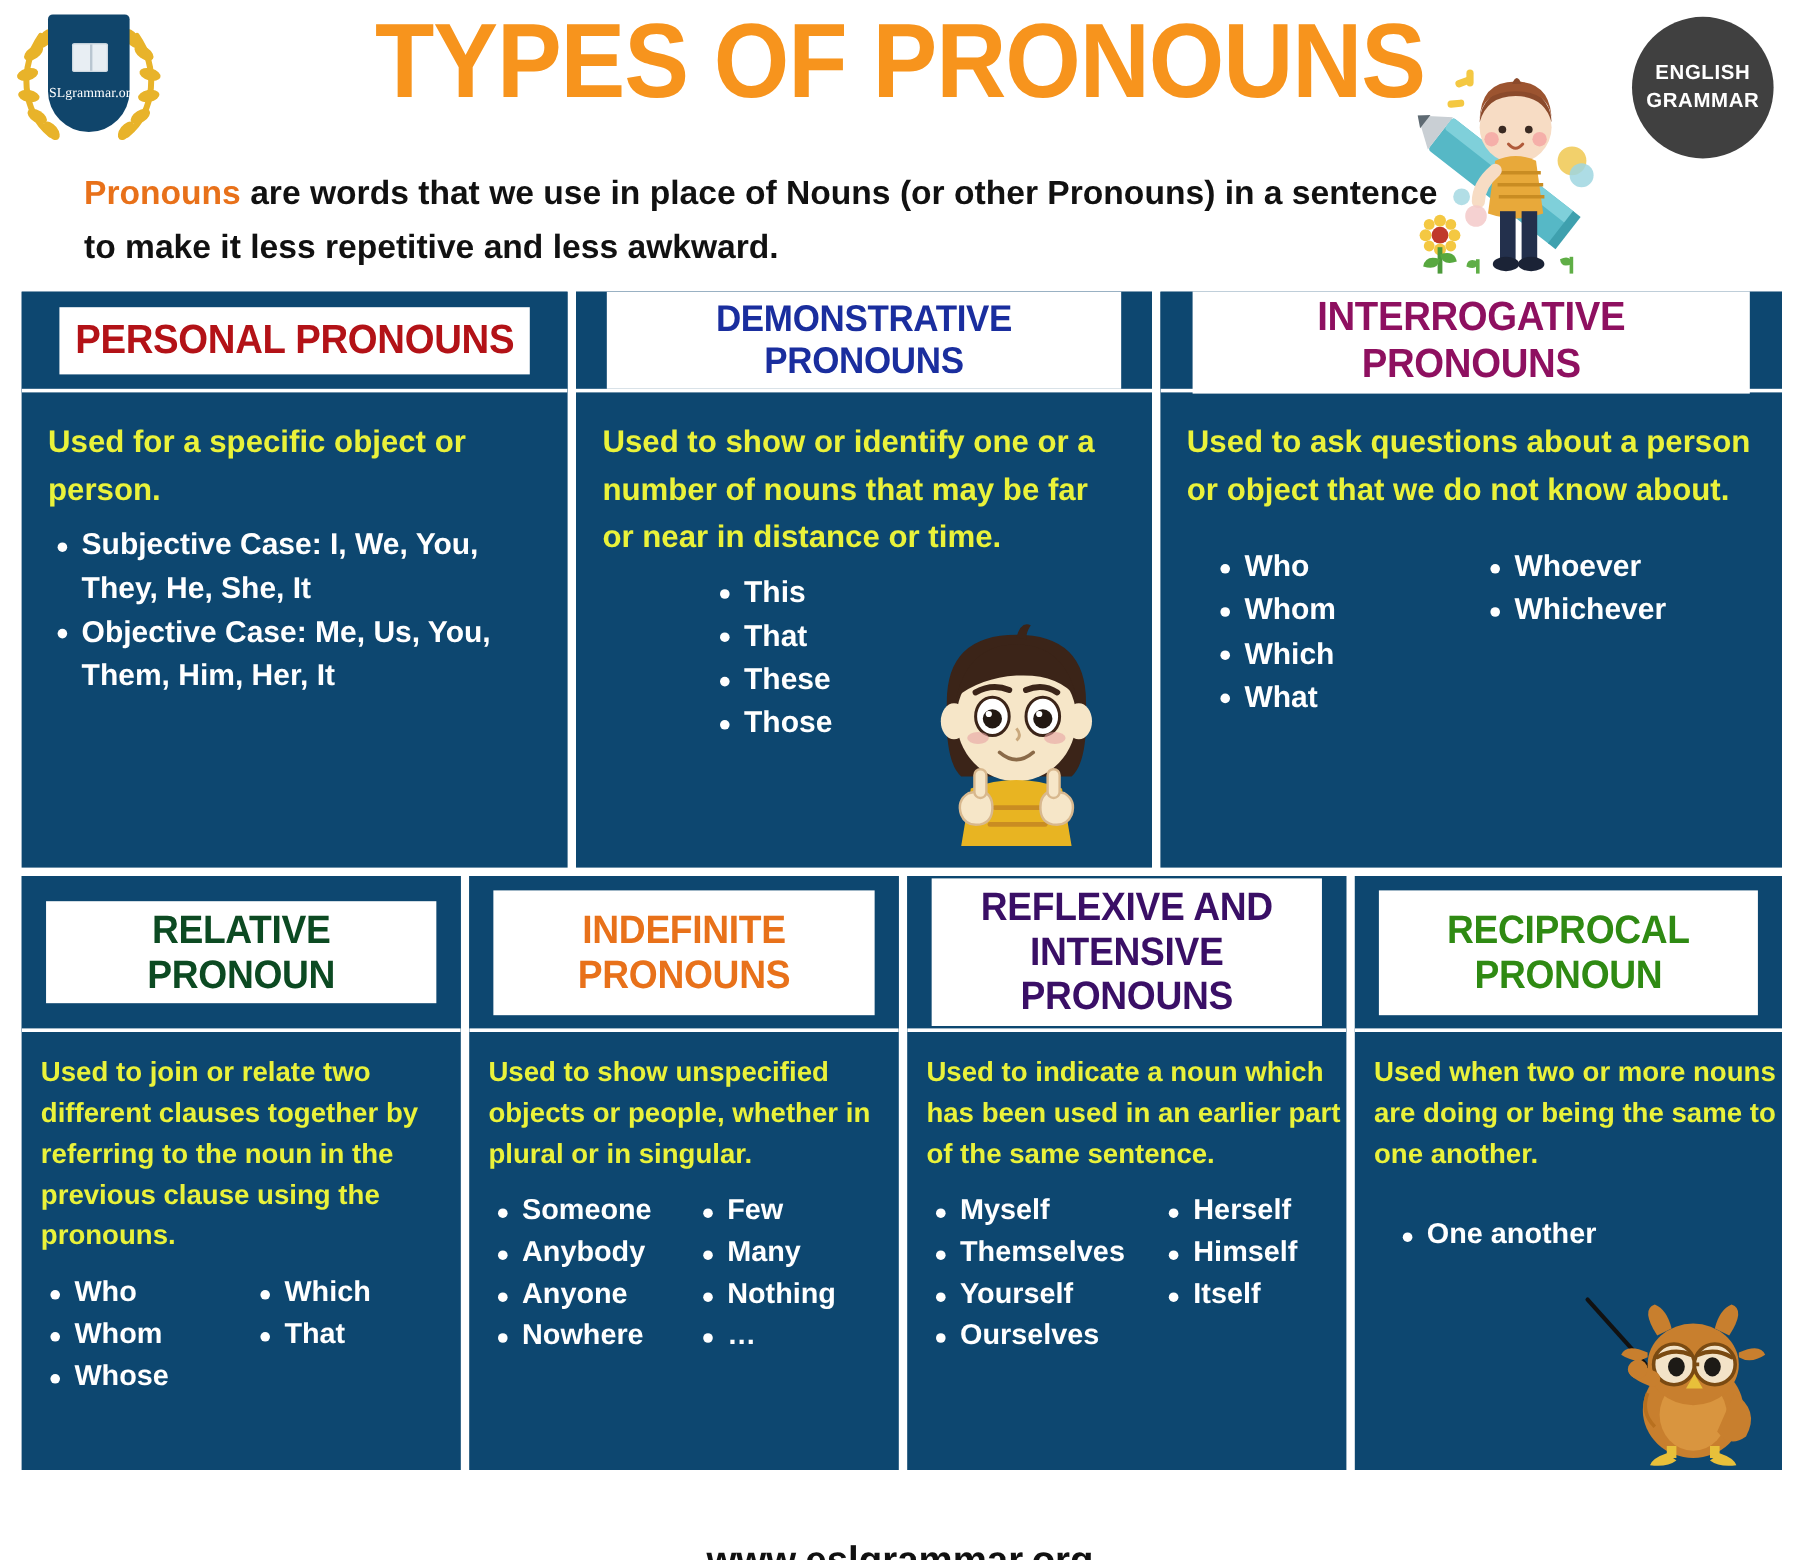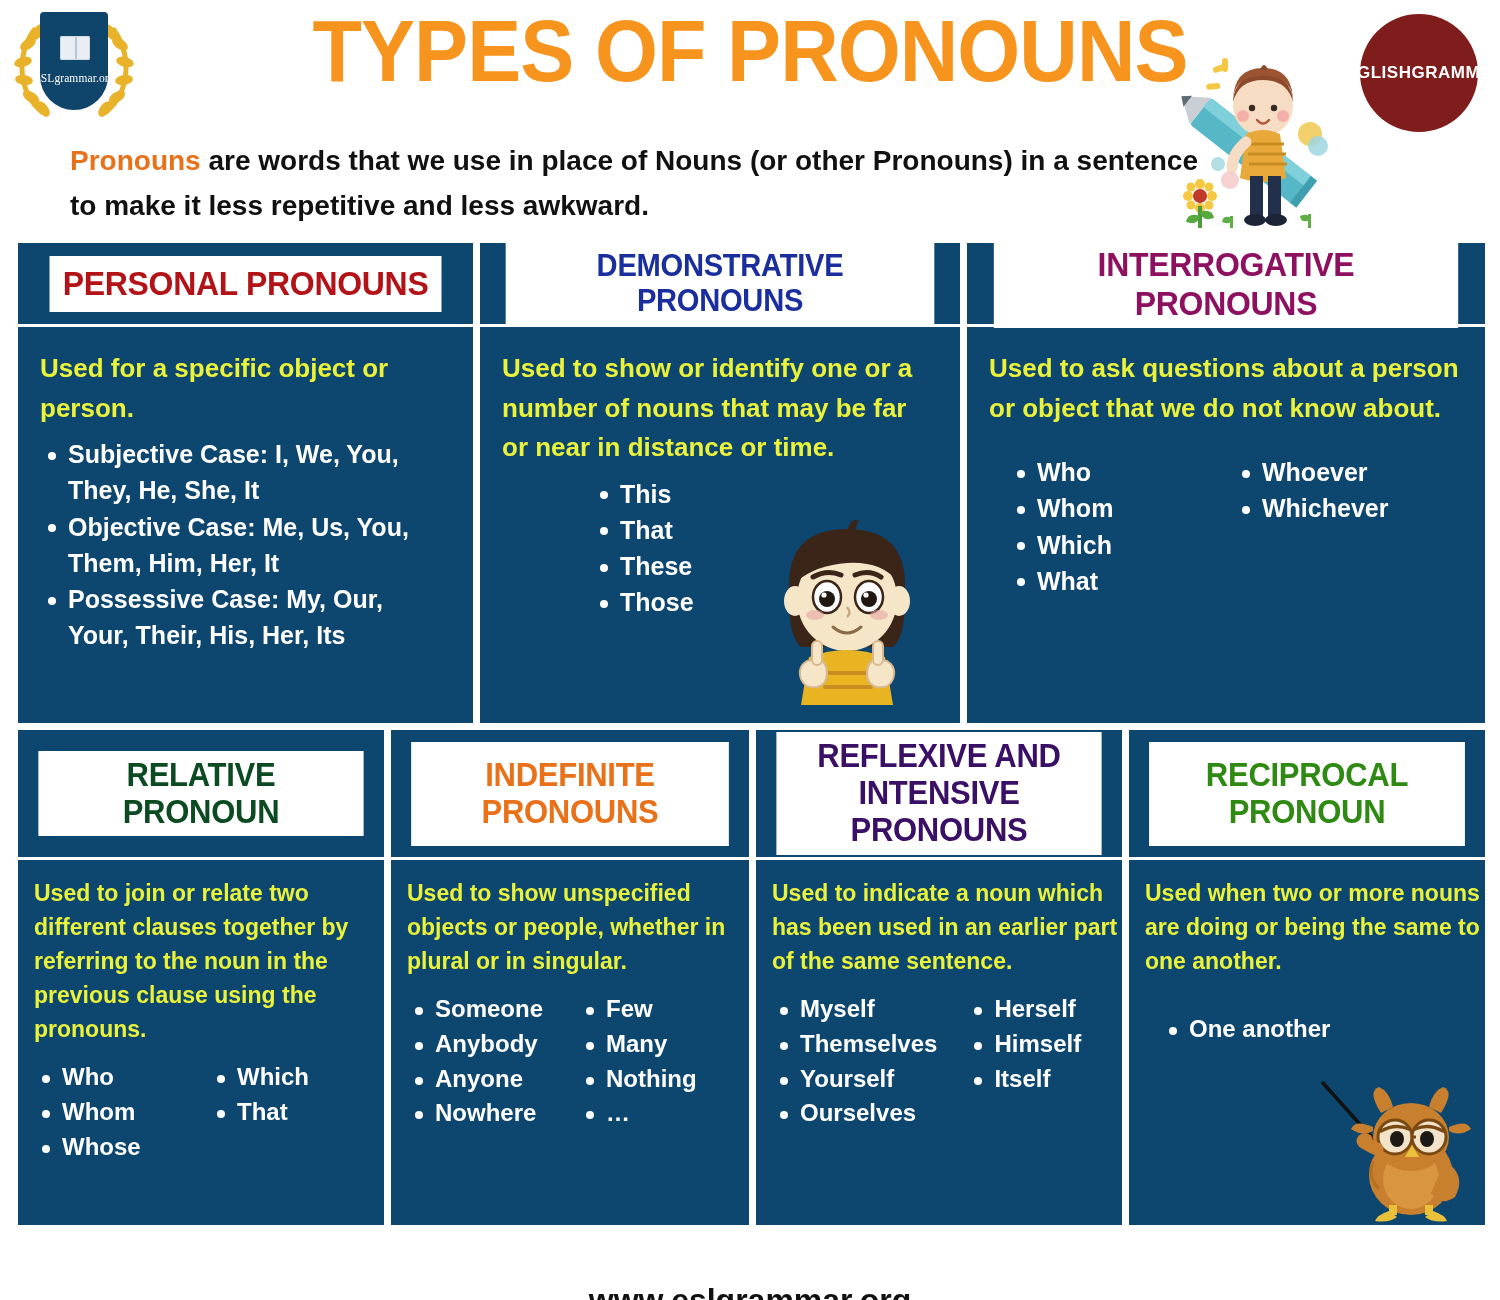--- a/index.html
+++ b/index.html
@@ -39,22 +39,22 @@
 
   .main-title {
     position:absolute; left:0; top:6px; width:1500px; text-align:center;
     color:#F7941D; font-size:88px; line-height:1.02; font-weight:bold;
     letter-spacing:-1px;
     transform: scaleX(0.92);
   }
 
   .badge-circle {
     position:absolute; right:22px; top:14px; width:118px; height:118px;
-    border-radius:50%; background:#7f1d1d;
-    display:flex; flex-direction:row; align-items:center; justify-content:center;
+    border-radius:50%; background:#404040;
+    display:flex; flex-direction:column; align-items:center; justify-content:center;
     color:#fff; font-size:17px; font-weight:bold; line-height:1.35;
     letter-spacing:.5px;
   }
 
   
   .kid-art { position:absolute; right:150px; top:40px; width:190px; height:190px; }
 
   .intro {
     position:absolute; left:70px; top:138px; width:1160px;
     font-size:28px; font-weight:bold; color:#111; line-height:1.62;
@@ -258,21 +258,20 @@
 
     <div class="card">
       <div class="card-head">
         <div class="head-plate" style="color:#B31217">PERSONAL PRONOUNS</div>
       </div>
       <div class="card-body">
         <div class="desc">Used for a specific object or person.</div>
         <ul class="plist">
           <li>Subjective Case: I, We, You, They, He, She, It</li>
           <li>Objective Case: Me, Us, You, Them, Him, Her, It</li>
-          <li>Possessive Case: My, Our, Your, Their, His, Her, Its</li>
         </ul>
       </div>
     </div>
 
     <div class="card">
       <div class="card-head">
         <div class="head-plate" style="color:#1A2E9E; font-size:31px;">DEMONSTRATIVE PRONOUNS</div>
       </div>
       <div class="card-body">
         <div class="desc">Used to show or identify one or a number of nouns that may be far or near in distance or time.</div>

